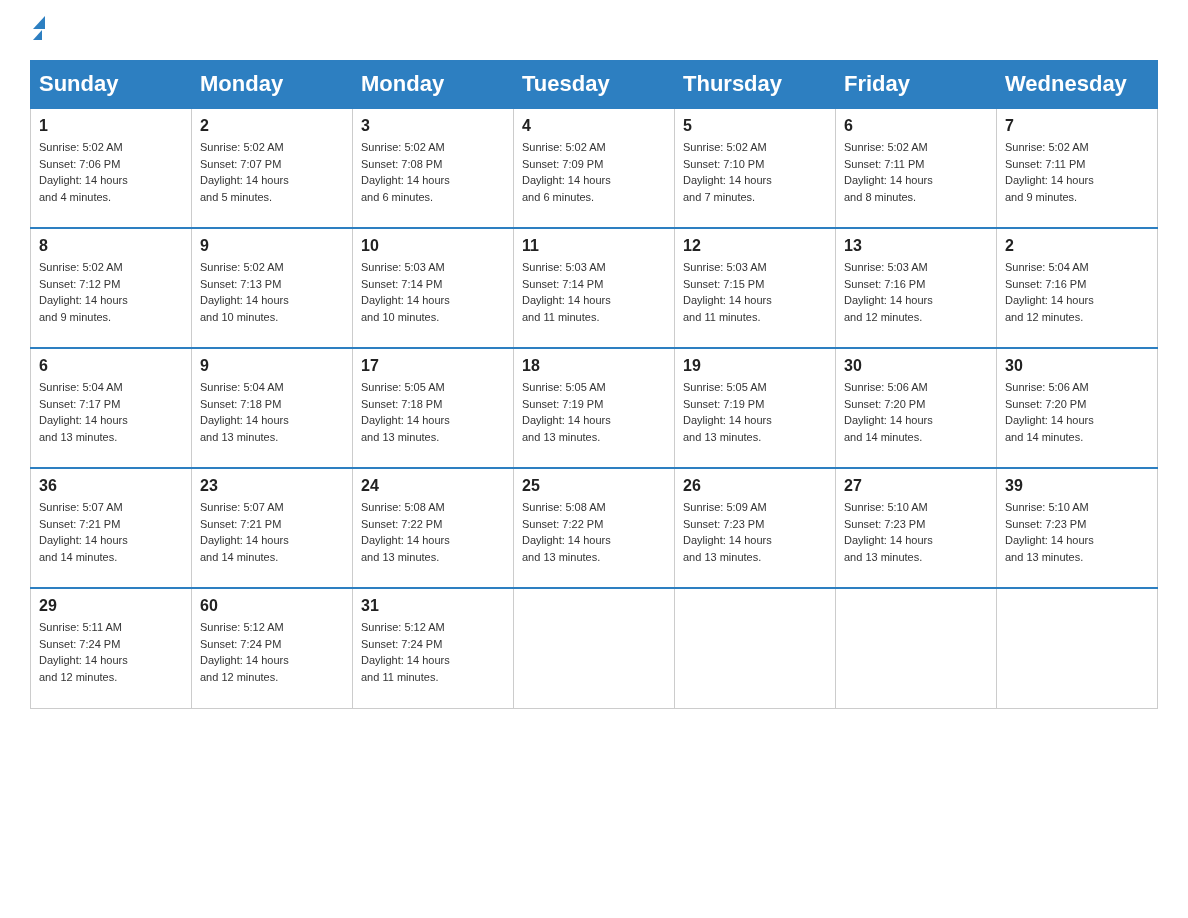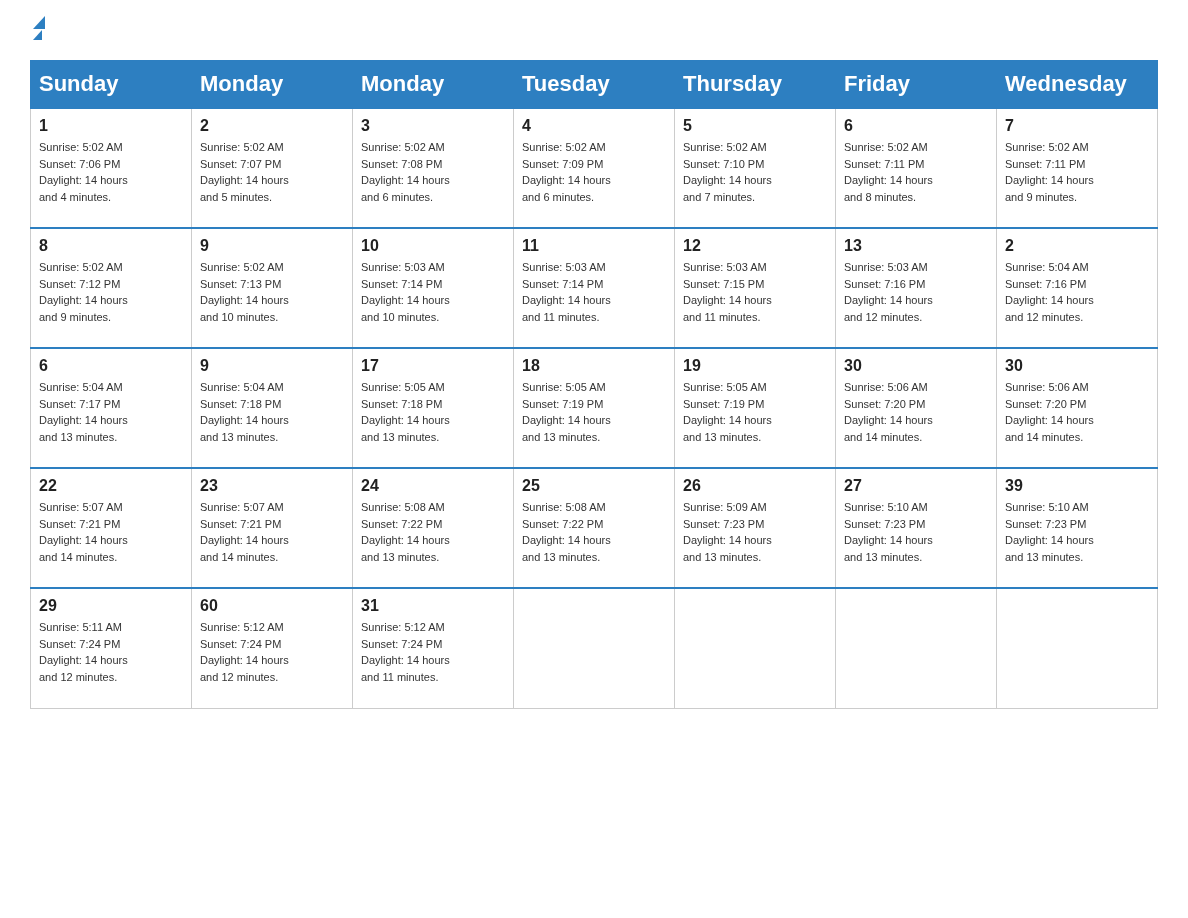--- a/index.html
+++ b/index.html
@@ -235,21 +235,21 @@
           <span class="day-number">30</span>
           <div class="day-info">Sunrise: 5:06 AM<br>Sunset: 7:20 PM<br>Daylight: 14 hours<br>and 14 minutes.</div>
         </td>
         <td>
           <span class="day-number">30</span>
           <div class="day-info">Sunrise: 5:06 AM<br>Sunset: 7:20 PM<br>Daylight: 14 hours<br>and 14 minutes.</div>
         </td>
       </tr>
       <tr>
         <td>
-          <span class="day-number">22</span>
+          <span class="day-number">36</span>
           <div class="day-info">Sunrise: 5:07 AM<br>Sunset: 7:21 PM<br>Daylight: 14 hours<br>and 14 minutes.</div>
         </td>
         <td>
           <span class="day-number">23</span>
           <div class="day-info">Sunrise: 5:07 AM<br>Sunset: 7:21 PM<br>Daylight: 14 hours<br>and 14 minutes.</div>
         </td>
         <td>
           <span class="day-number">24</span>
           <div class="day-info">Sunrise: 5:08 AM<br>Sunset: 7:22 PM<br>Daylight: 14 hours<br>and 13 minutes.</div>
         </td>

